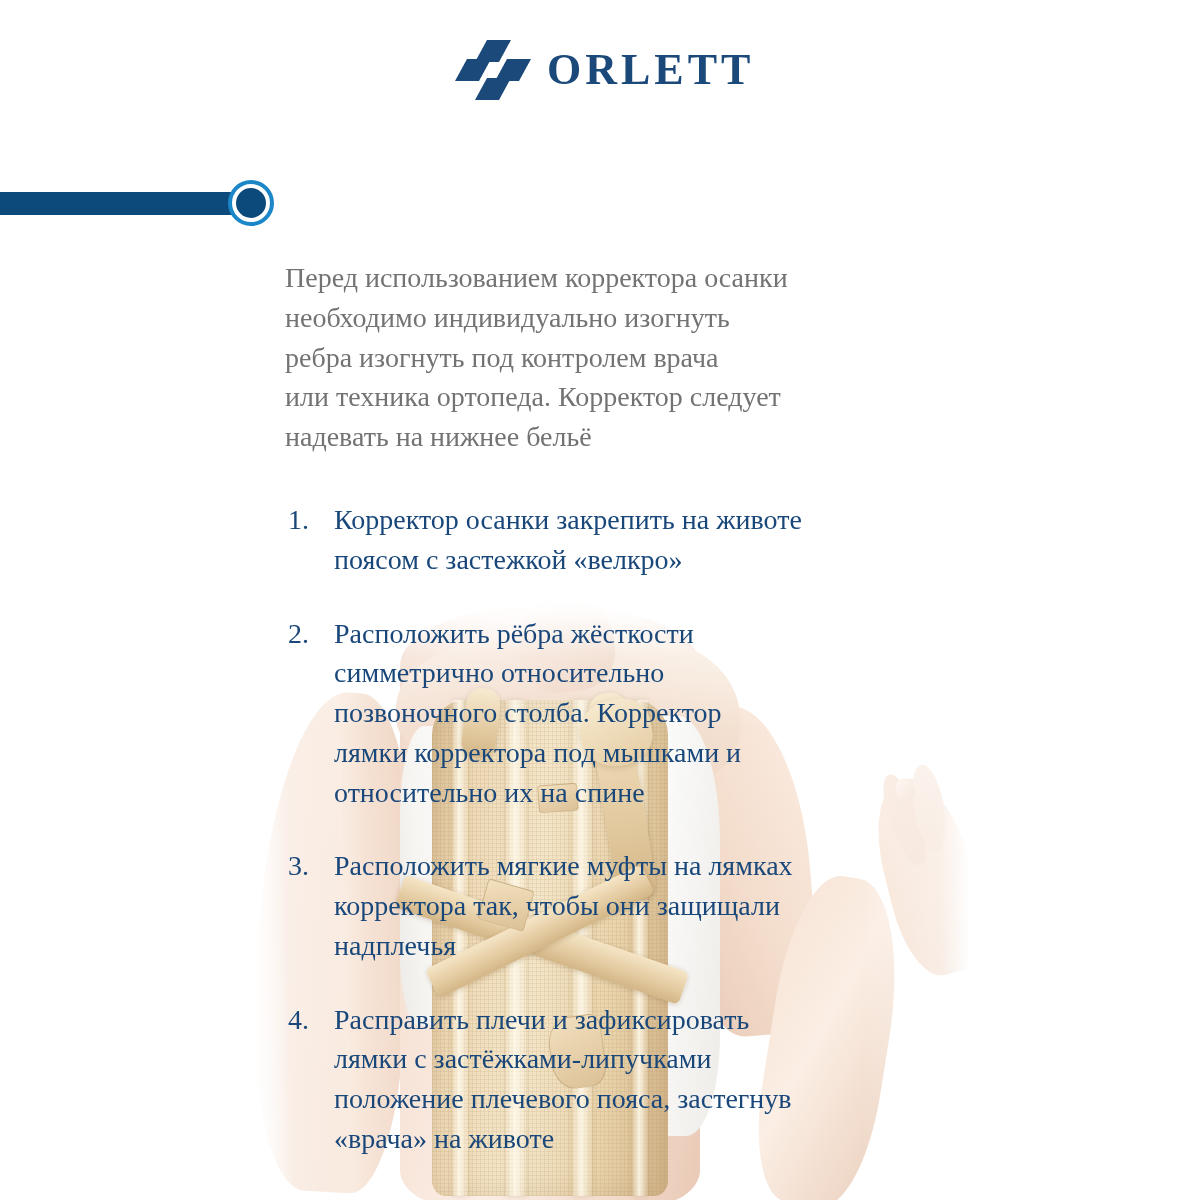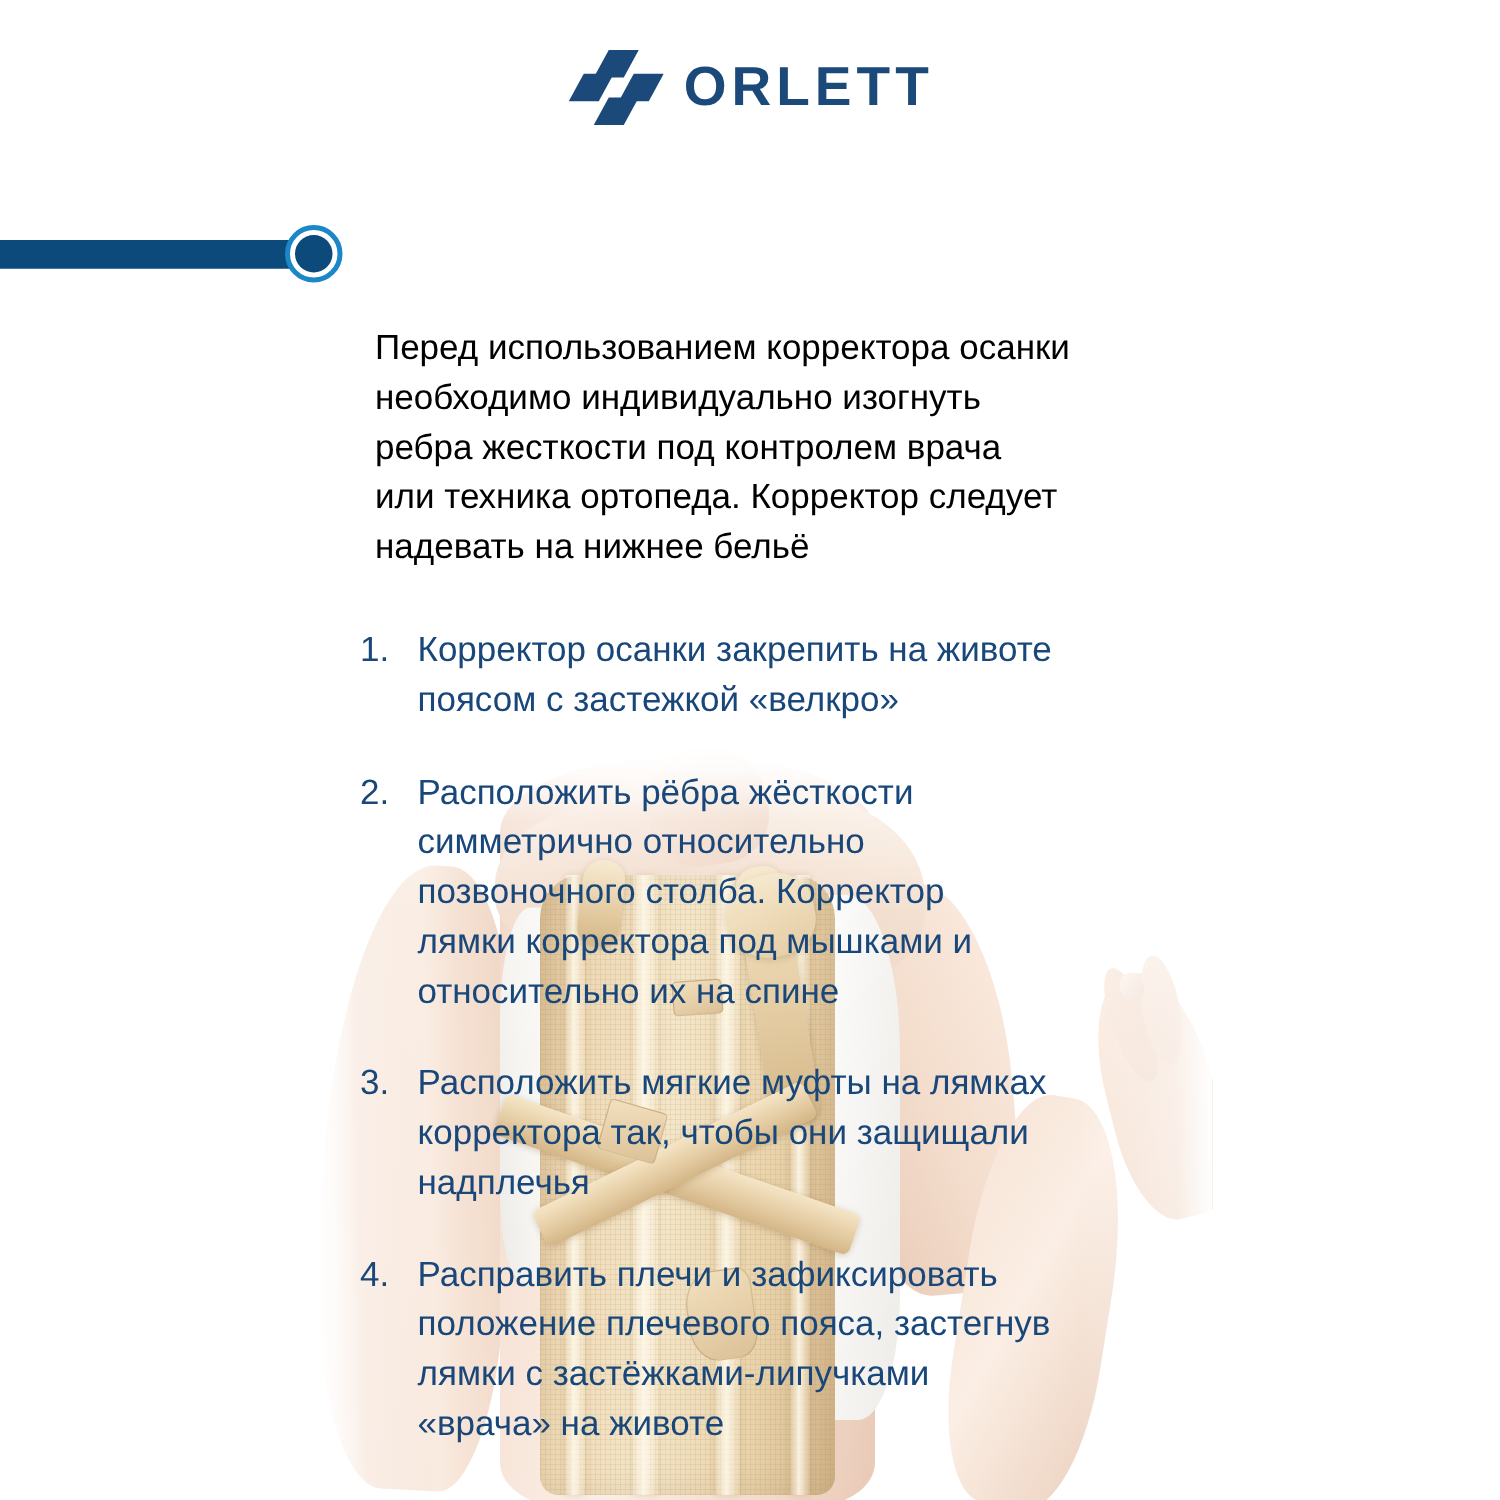--- a/index.html
+++ b/index.html
@@ -11,20 +11,21 @@
   body {
     font-family: "Liberation Sans", "DejaVu Sans", sans-serif;
   }
 
   .page {
     position: relative;
     width: 980px;
     height: 1200px;
     background: #ffffff;
     overflow: hidden;
+    font-family: Liberation Serif, serif;
   }
 
   
   .photo-layer {
     position: absolute;
     left: 0;
     top: 0;
     width: 1200px;
     height: 1200px;
     overflow: hidden;
@@ -316,26 +317,26 @@
     font-size: 31px;
     font-weight: bold;
     color: #16406e;
     white-space: nowrap;
     z-index: 4;
   }
 
   
   .intro {
     position: absolute;
-    left: 300px;
+    left: 285px;
     top: 258px;
     width: 760px;
     font-size: 28px;
     line-height: 1.42;
-    color: #000000;
+    color: #737373;
   }
   .intro .ln { display: block; white-space: nowrap; }
 
   .steps {
     position: absolute;
     left: 288px;
     top: 500px;
     width: 790px;
   }
   .step {
@@ -417,21 +418,21 @@
 
     <div class="heading-rule"></div>
     <div class="heading-dot">
       <span class="ring"></span>
       <span class="core"></span>
     </div>
 
     <div class="intro">
       <span class="ln">Перед использованием корректора осанки</span>
       <span class="ln">необходимо индивидуально изогнуть</span>
-      <span class="ln">ребра жесткости под контролем врача</span>
+      <span class="ln">ребра изогнуть под контролем врача</span>
       <span class="ln">или техника ортопеда. Корректор следует</span>
       <span class="ln">надевать на нижнее бельё</span>
     </div>
 
     <ol class="steps" style="list-style:none;margin:0;padding:0;">
 
       <li class="step">
         <span class="step-num">1.</span>
         <span class="step-text">
           <span class="ln">Корректор осанки закрепить на животе</span>
@@ -456,21 +457,21 @@
           <span class="ln">Расположить мягкие муфты на лямках</span>
           <span class="ln">корректора так, чтобы они защищали</span>
           <span class="ln">надплечья</span>
         </span>
       </li>
 
       <li class="step">
         <span class="step-num">4.</span>
         <span class="step-text">
           <span class="ln">Расправить плечи и зафиксировать</span>
+          <span class="ln">лямки с застёжками-липучками</span>
           <span class="ln">положение плечевого пояса, застегнув</span>
-          <span class="ln">лямки с застёжками-липучками</span>
           <span class="ln">«врача» на животе</span>
         </span>
       </li>
 
     </ol>
   </div>
 </div>
 
 </body></html>

